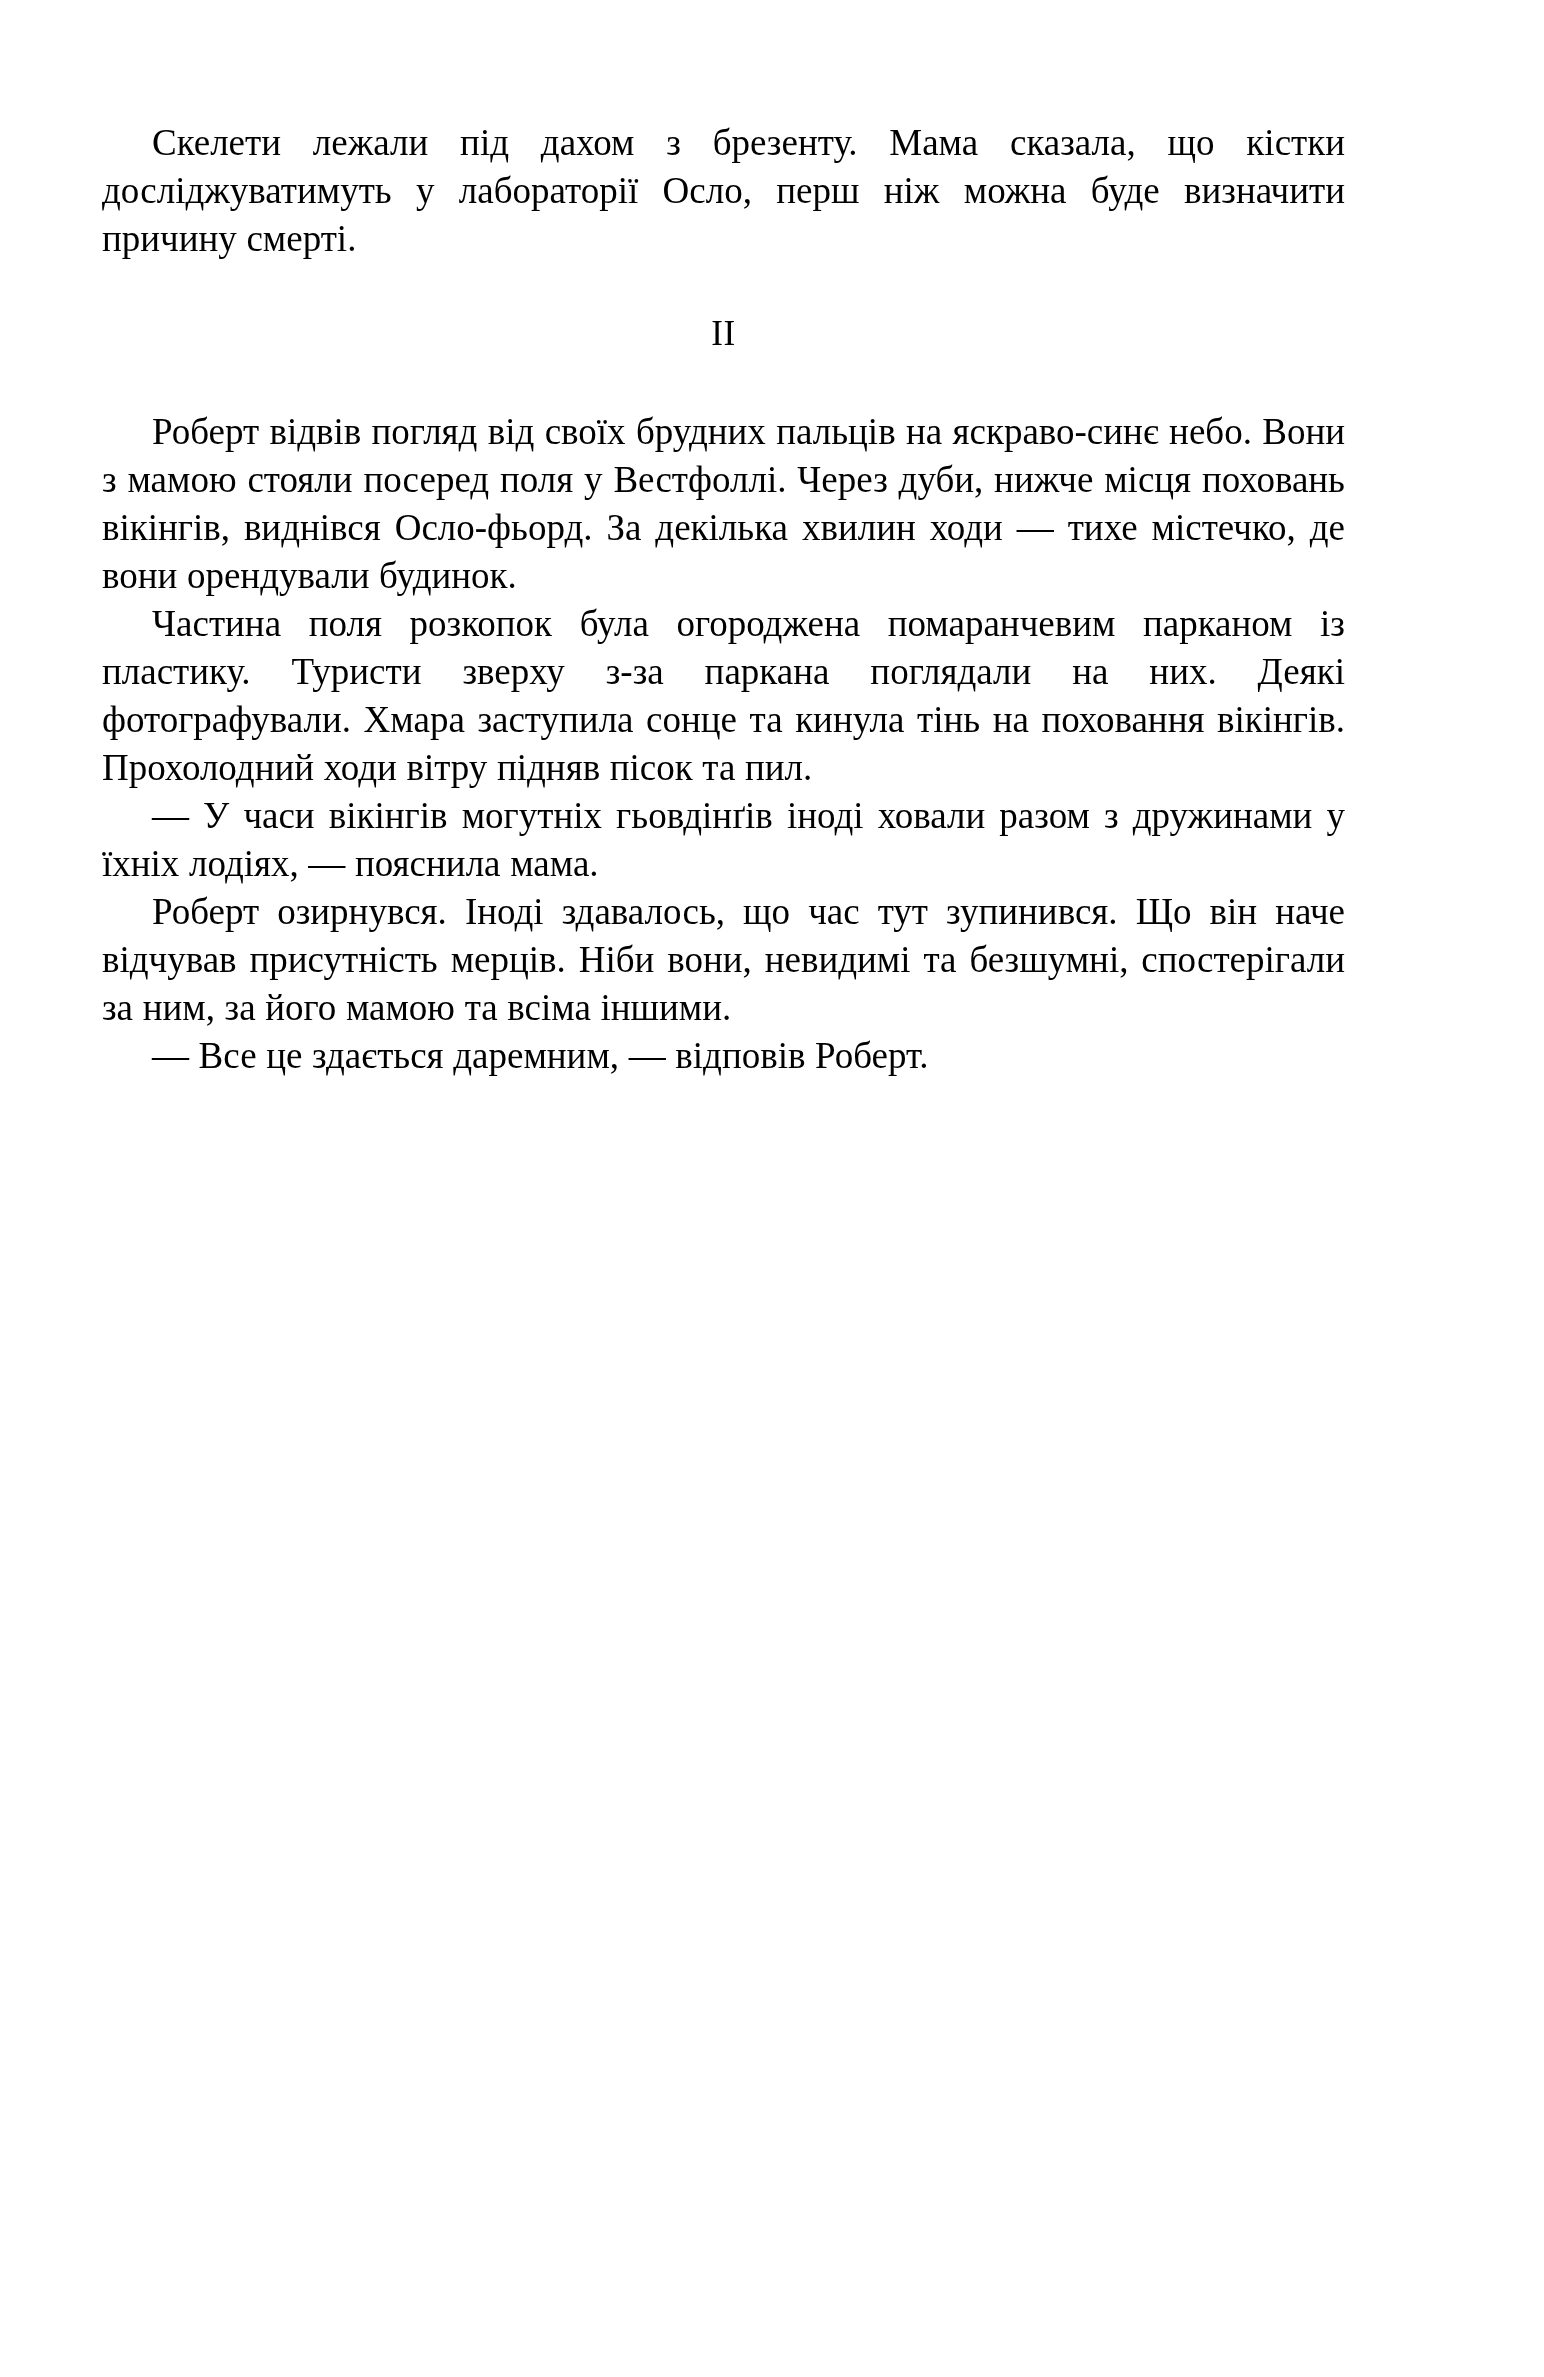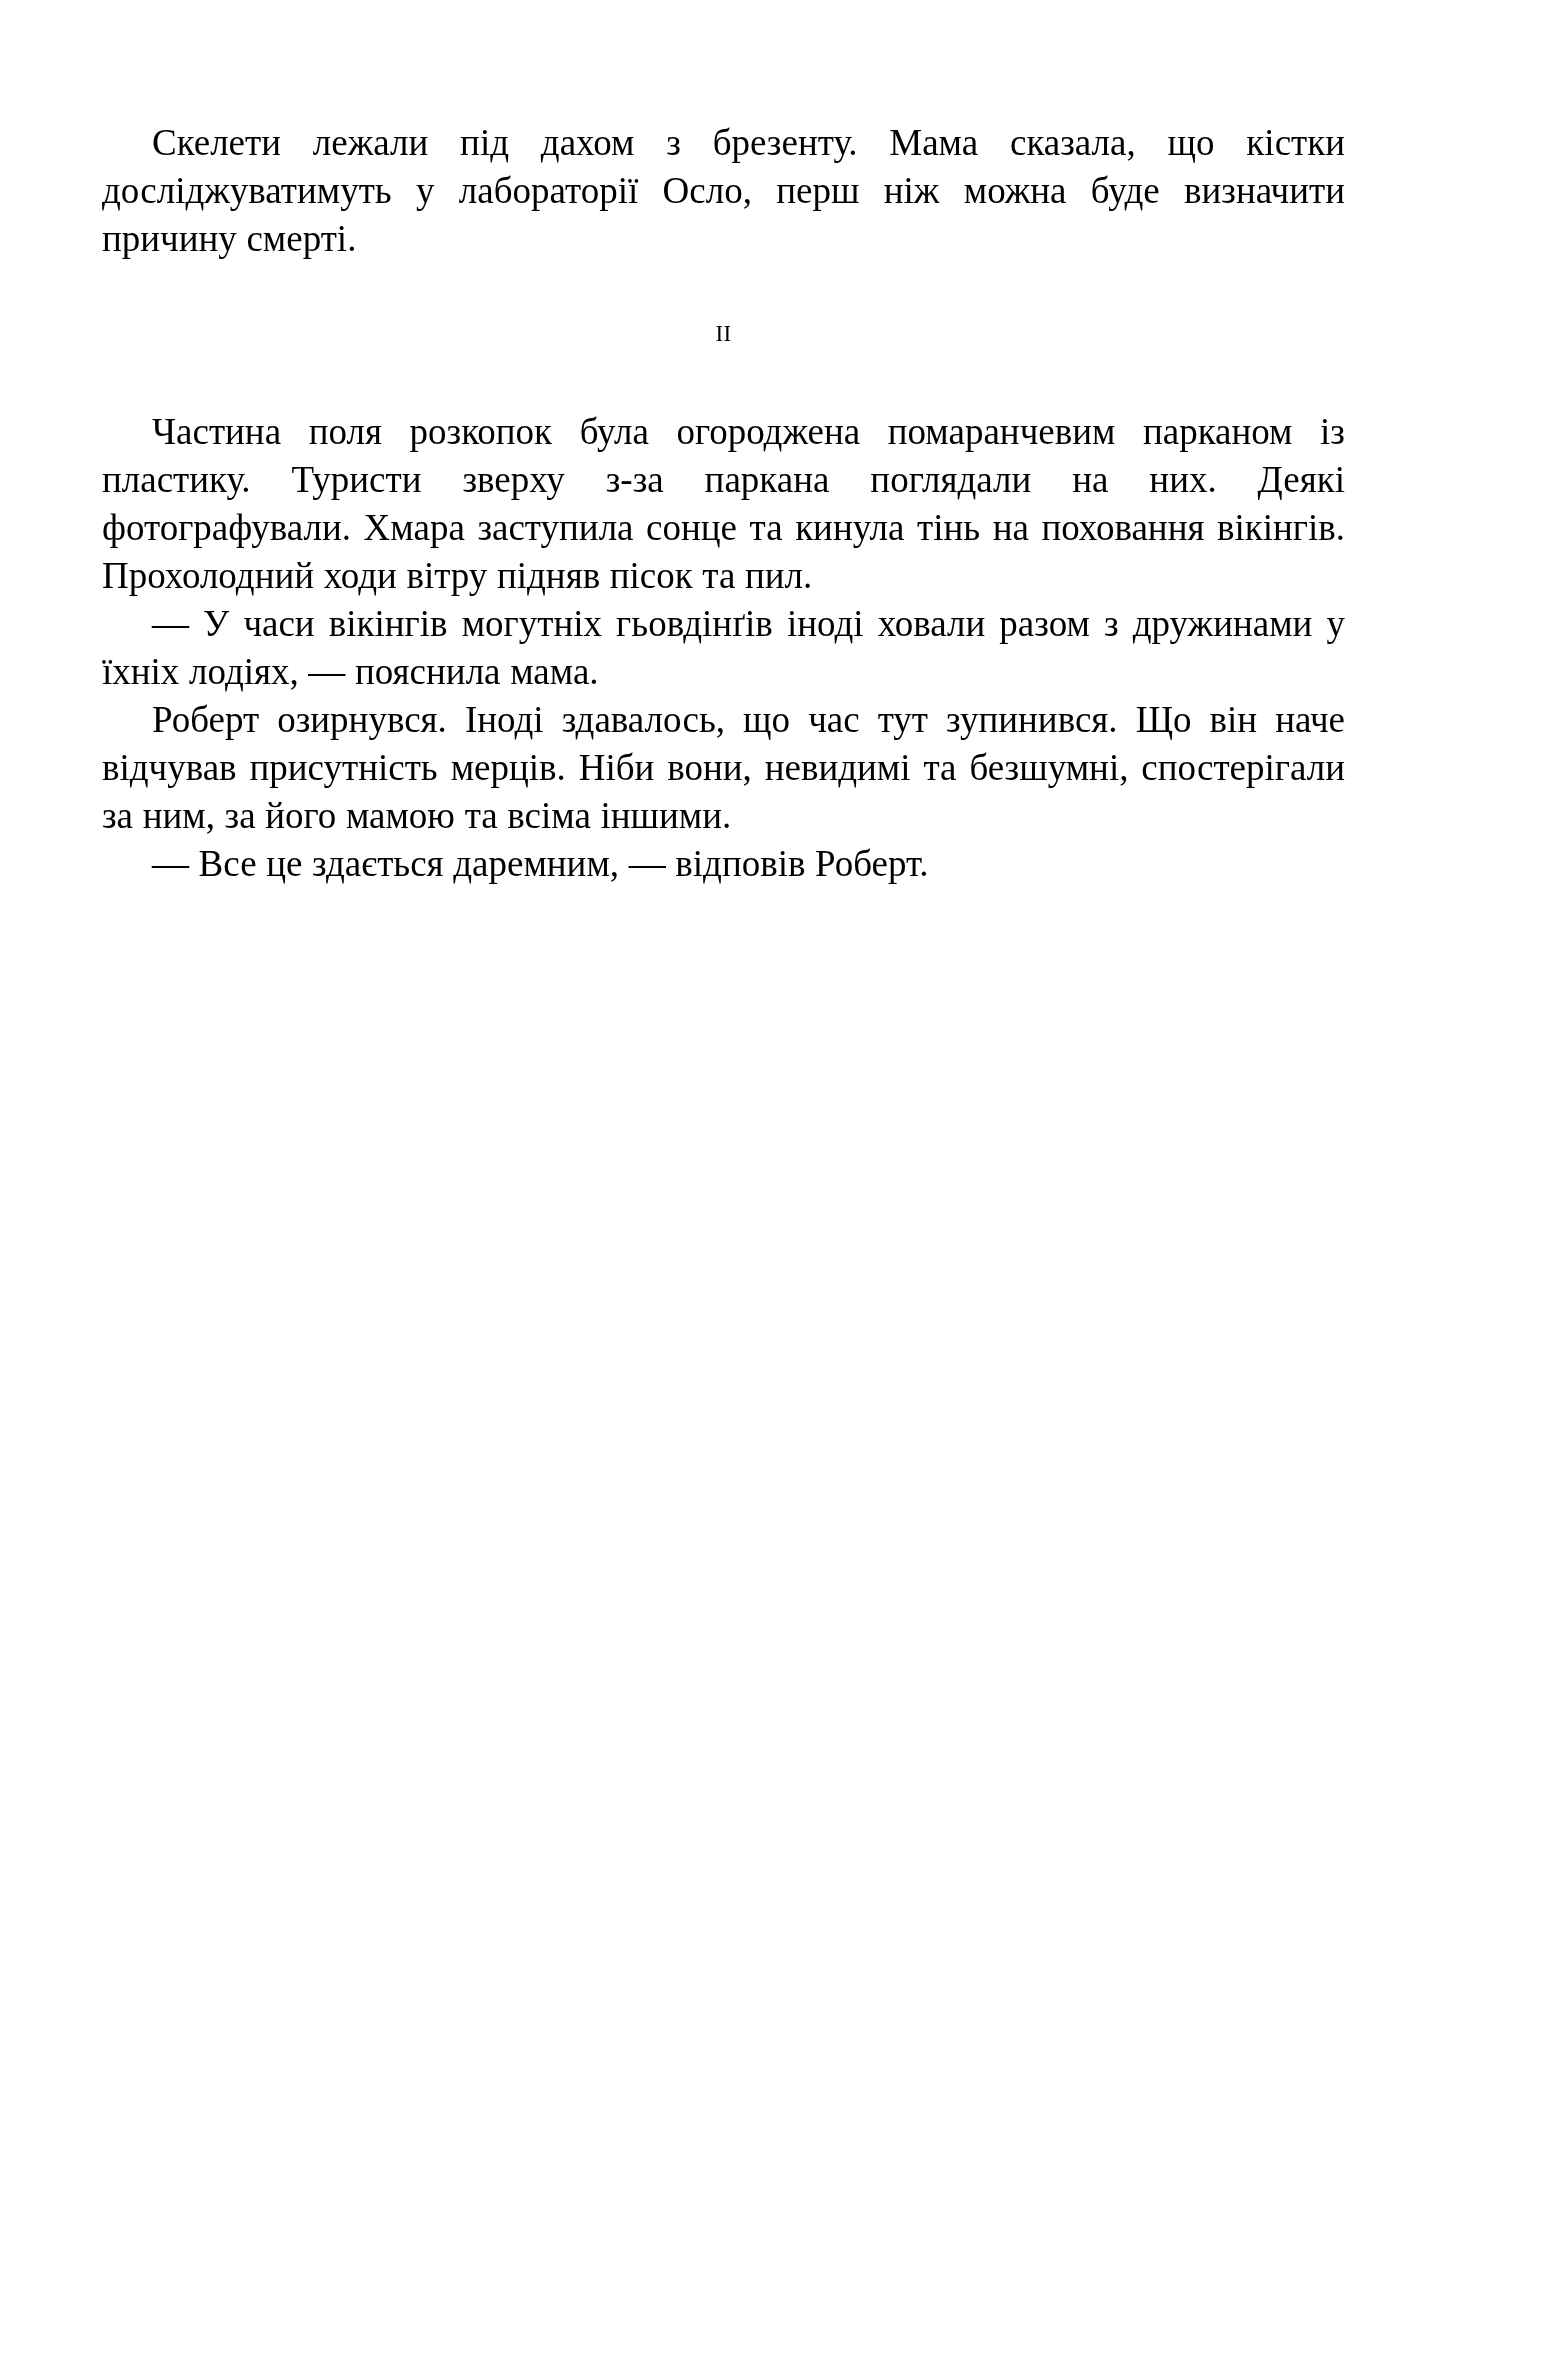--- a/index.html
+++ b/index.html
@@ -30,21 +30,21 @@
     text-align: justify;
     text-align-last: left;
     text-indent: 50px;
     margin: 0;
     hyphens: manual;
     -webkit-hyphens: manual;
     word-spacing: 0.01em;
   }
   .section-break {
     font-family: "Liberation Serif", "DejaVu Serif", serif;
-    font-size: 23px;
+    font-size: 35px;
     line-height: 48px;
     color: #000000;
     text-align: center;
     text-indent: 0;
     margin: 0;
     padding-top: 47px;
     padding-bottom: 50px;
     letter-spacing: 0.02em;
   }
   .page-number {
@@ -65,20 +65,21 @@
 
 <div class="page">
 
   <div class="text-block">
 
     <p class="para">Скелети лежали під дахом з брезенту. Мама сказала, що кістки досліджуватимуть у лабораторії Осло, перш ніж можна буде визначити причину смерті.</p>
 
 
     <p class="section-break">II</p>
 
+    <p class="para">Роберт відвів погляд від своїх брудних пальців на яскраво-синє небо. Вони з мамою стояли посеред поля у Вестфоллі. Через дуби, нижче місця поховань вікінгів, виднівся Осло-фьорд. За декілька хвилин ходи — тихе містечко, де вони орендували будинок.</p>
 
     <p class="para">Частина поля розкопок була огороджена помаранчевим парканом із пластику. Туристи зверху з-за паркана поглядали на них. Деякі фотографували. Хмара заступила сонце та кинула тінь на поховання вікінгів. Прохолодний ходи вітру підняв пісок та пил.</p>
 
 
     <p class="para">— У часи вікінгів могутніх гьовдінґів іноді ховали разом з дружинами у їхніх лодіях, — пояснила мама.</p>
 
     <p class="para">Роберт озирнувся. Іноді здавалось, що час тут зупинився. Що він наче відчував присутність мерців. Ніби вони, невидимі та безшумні, спостерігали за ним, за його мамою та всіма іншими.</p>
 
     <p class="para">— Все це здається даремним, — відповів Роберт.</p>
 

